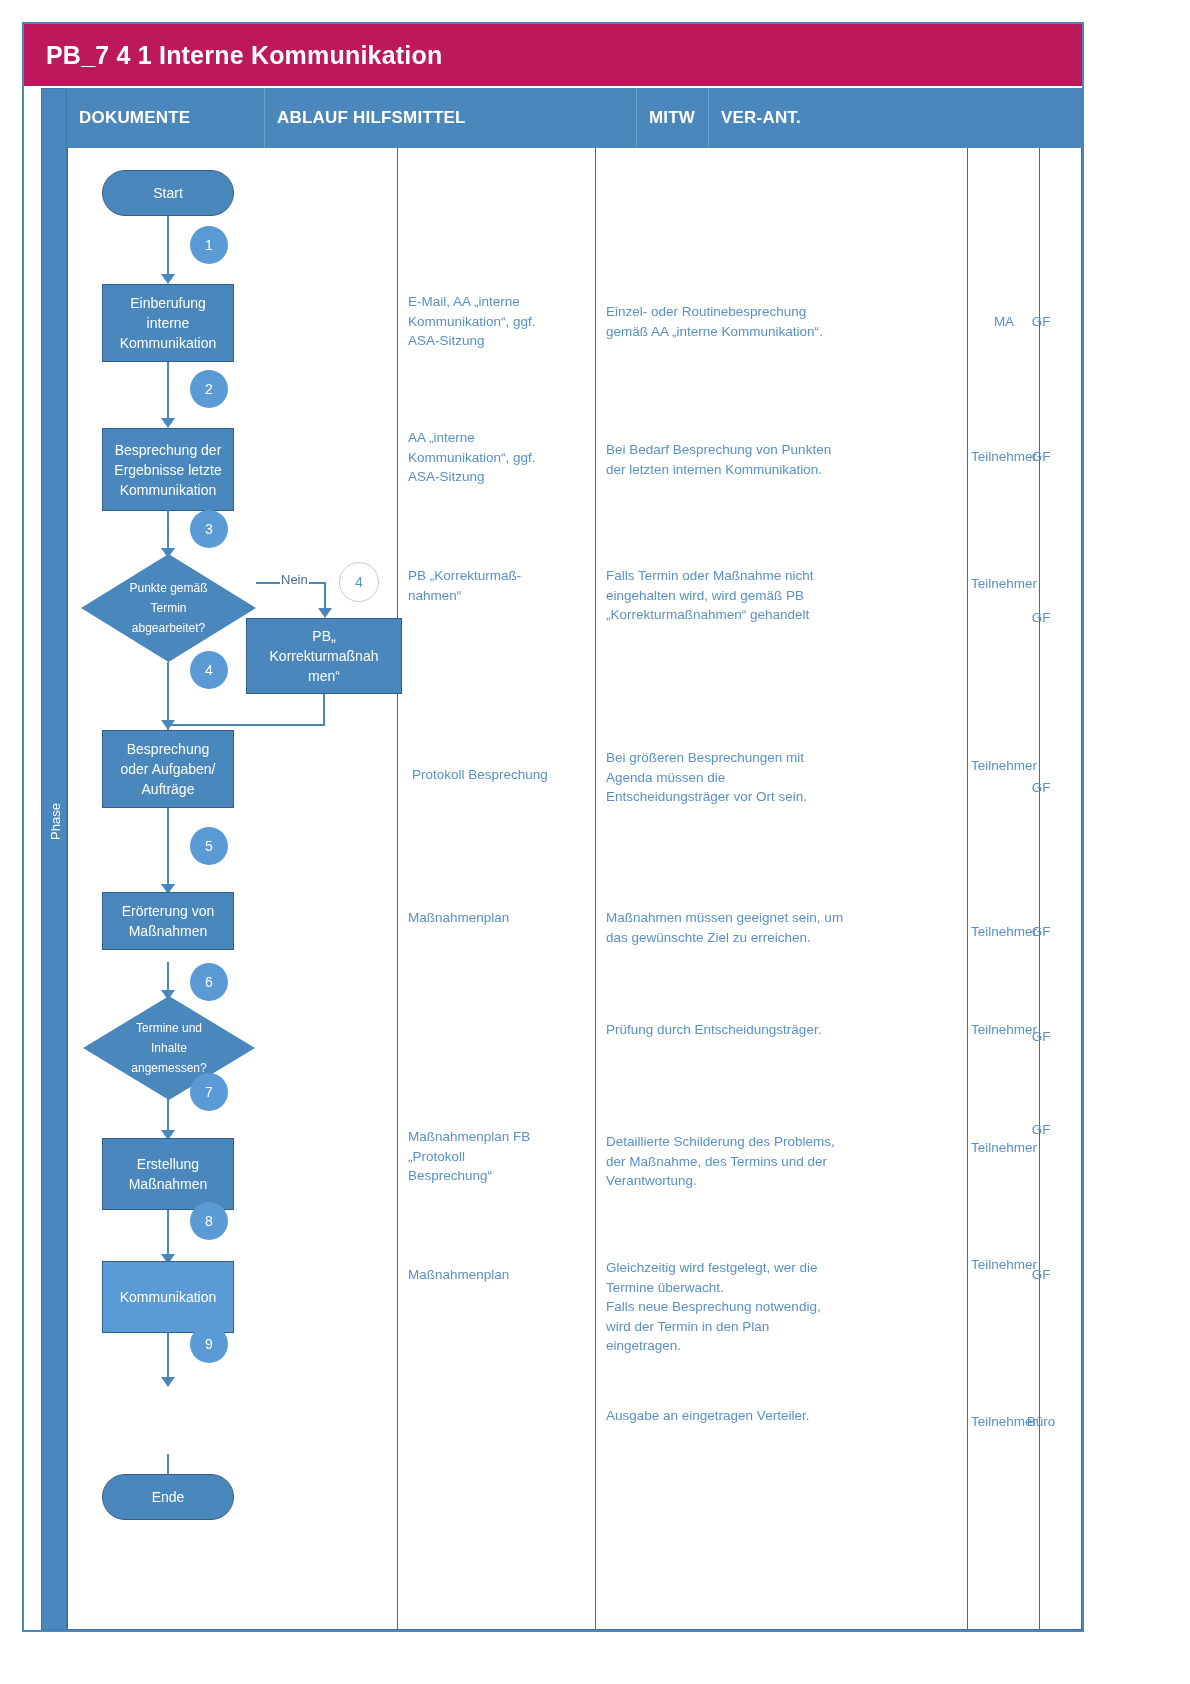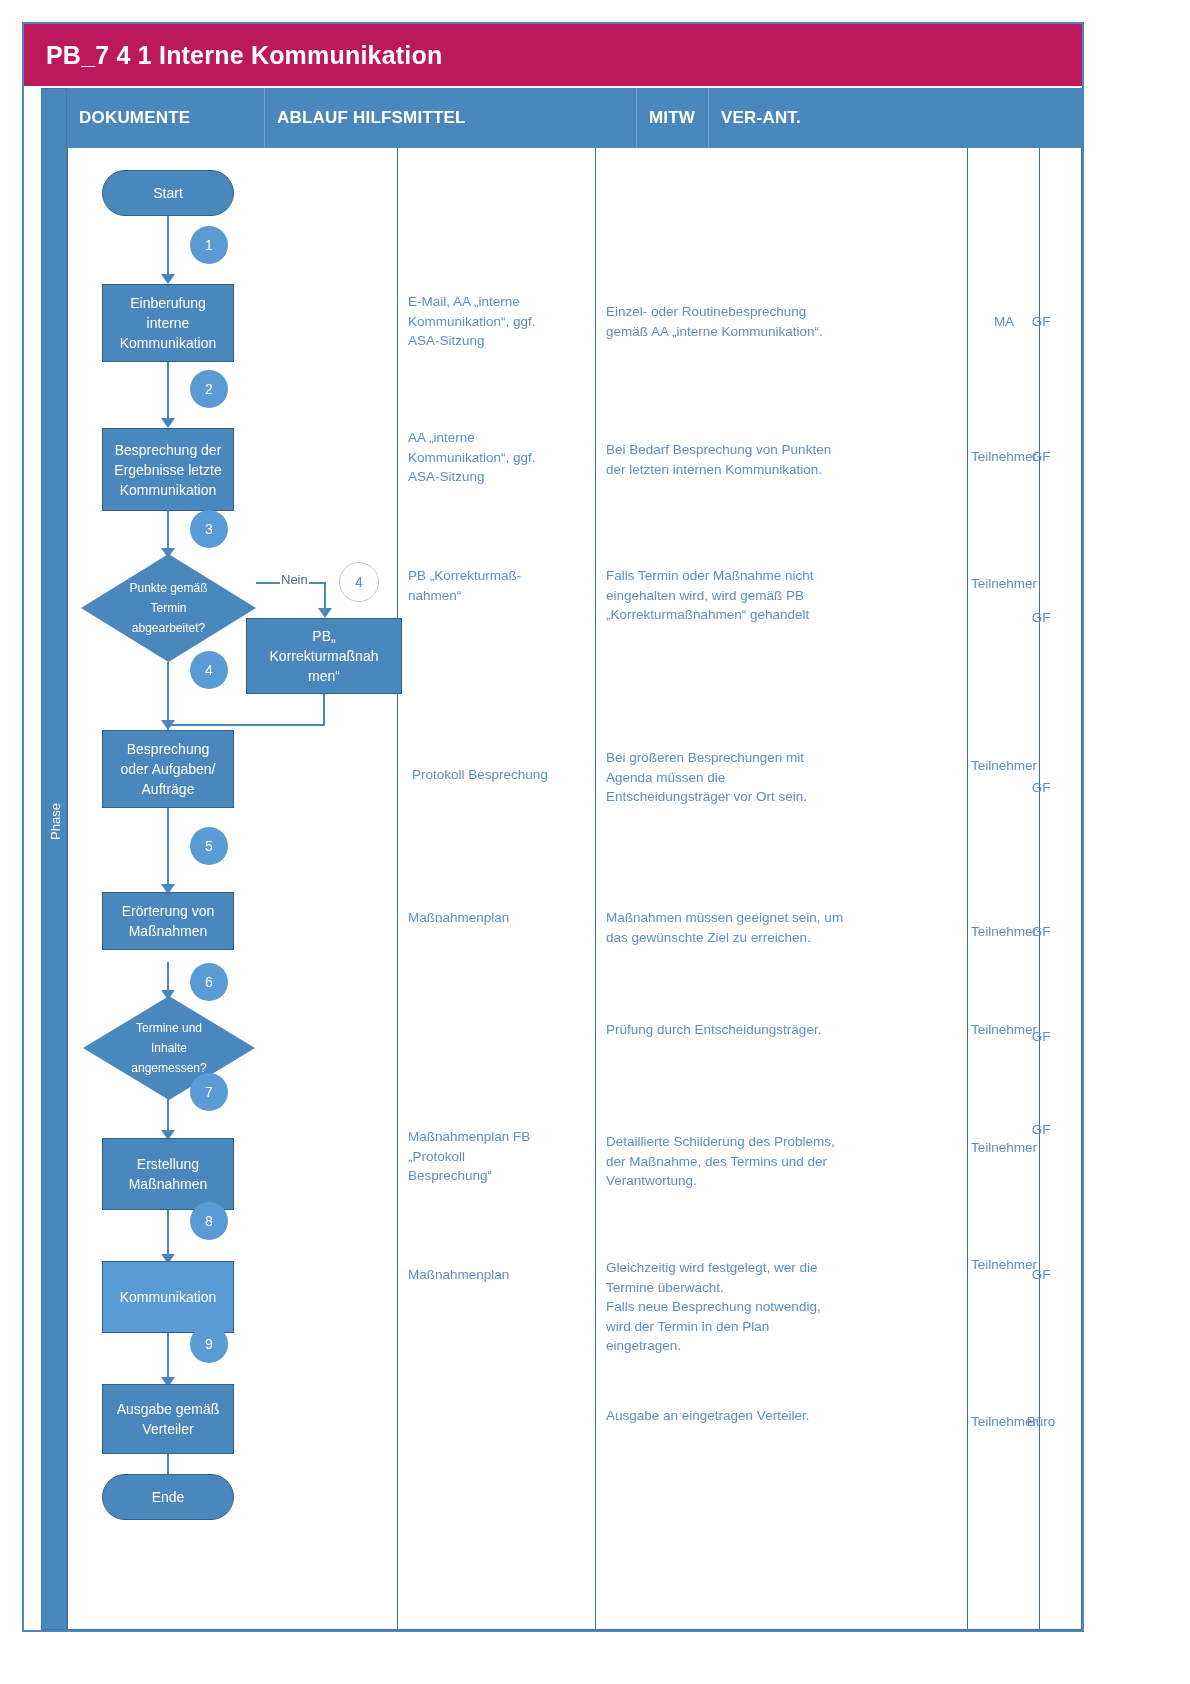--- a/index.html
+++ b/index.html
@@ -385,22 +385,20 @@
     <div class="conn v" style="left:100px; top:1062px; height:50px;"></div>
     <div class="arrowhead" style="left:94px; top:1106px;"></div>
     <div class="badge" style="left:123px; top:1054px;">8</div>
 
     <div class="node lighter" style="left:35px; top:1113px; width:132px; height:72px;">Kommunikation</div>
 
     <div class="conn v" style="left:100px; top:1185px; height:50px;"></div>
     <div class="arrowhead" style="left:94px; top:1229px;"></div>
     <div class="badge" style="left:123px; top:1177px;">9</div>
 
-    <div class="node" style="left:35px; top:1236px; width:132px; height:70px;">Ausgabe gemäß
-Verteiler</div>
 
     <div class="conn v" style="left:100px; top:1306px; height:22px;"></div>
 
     <div class="node terminal" style="left:35px; top:1326px; width:132px; height:46px;">Ende</div>
 
   </div>
 
 </div>
 
 </body></html>

